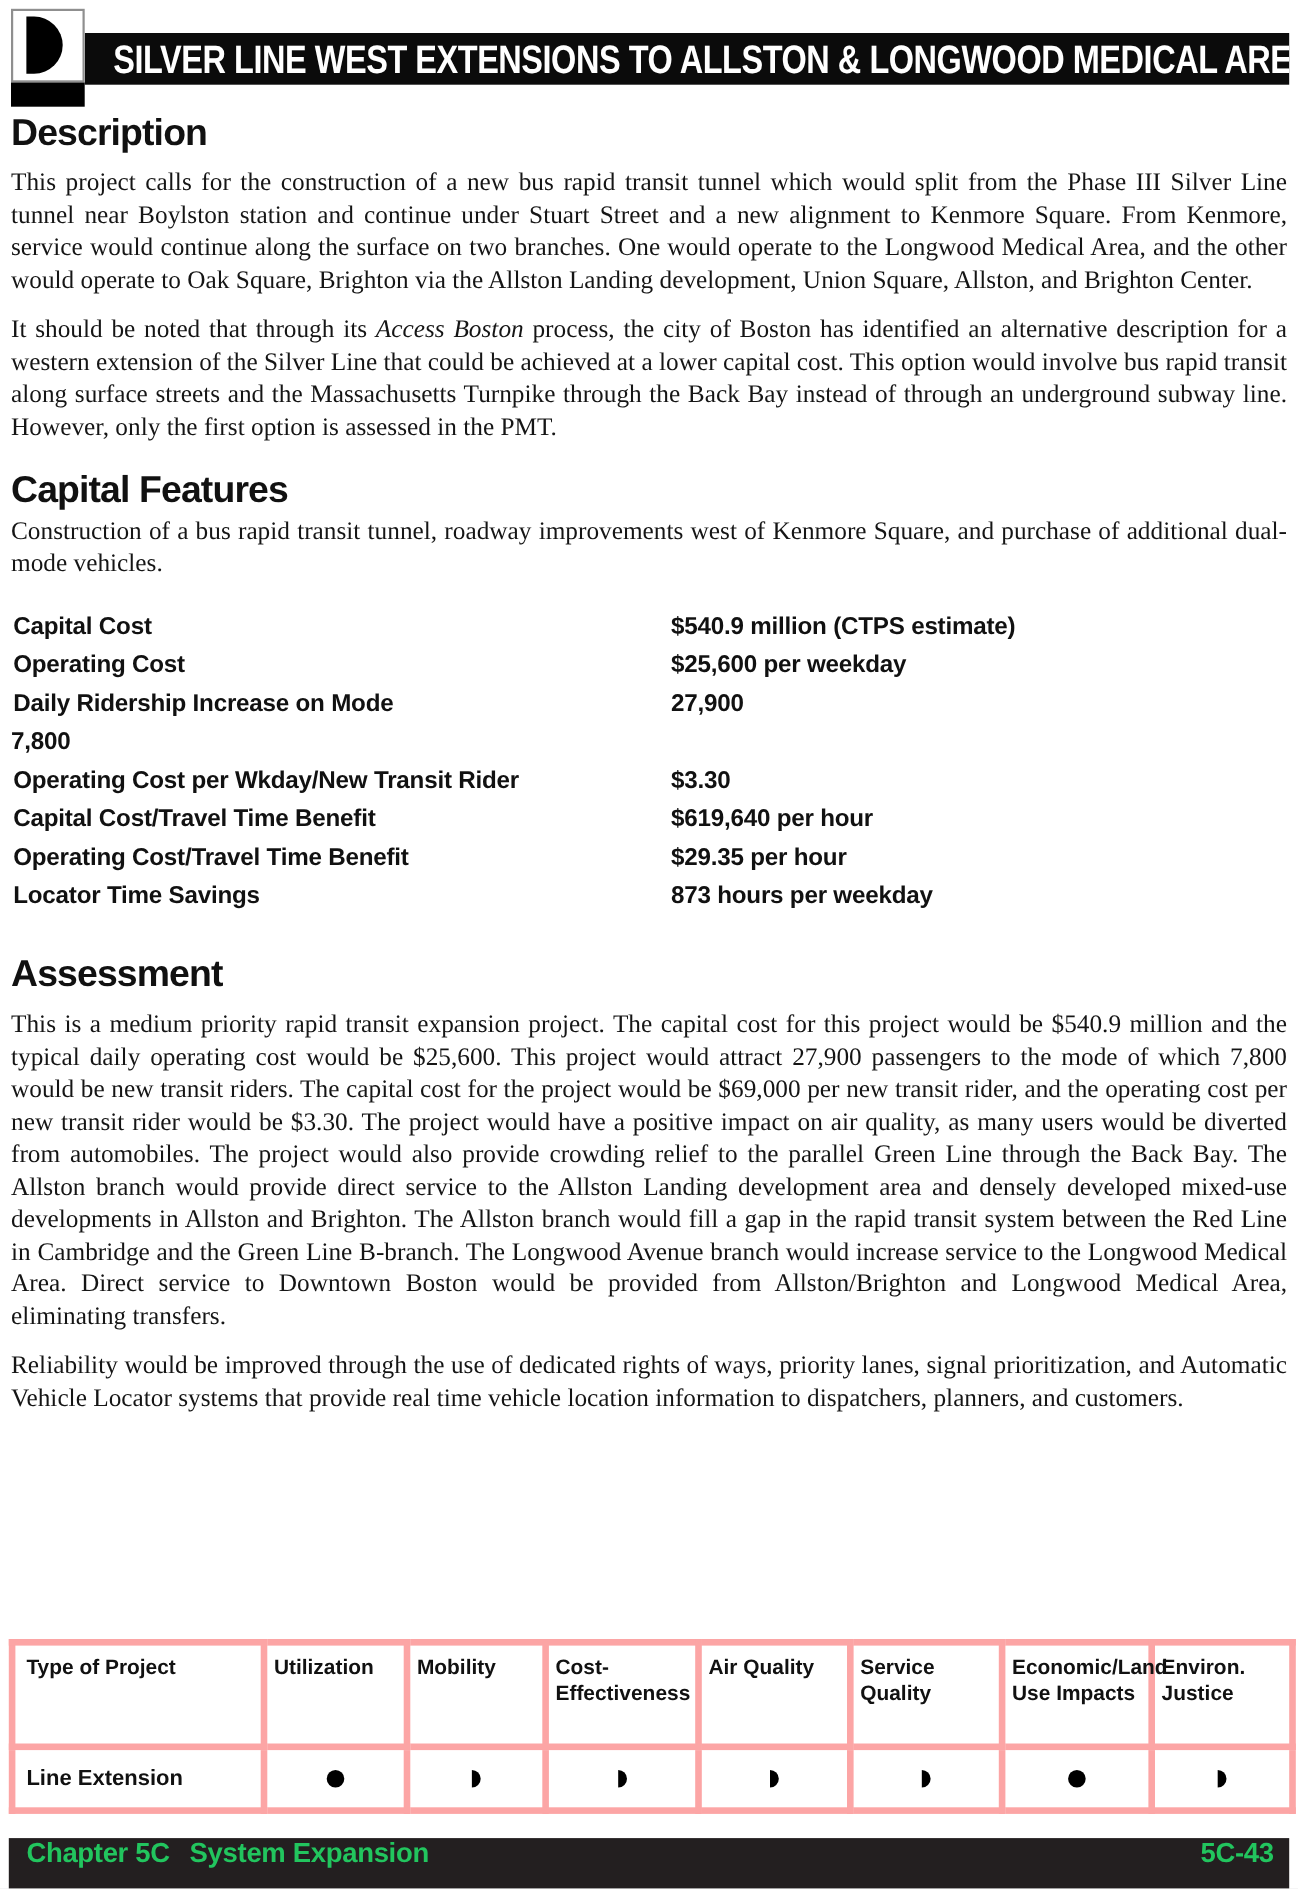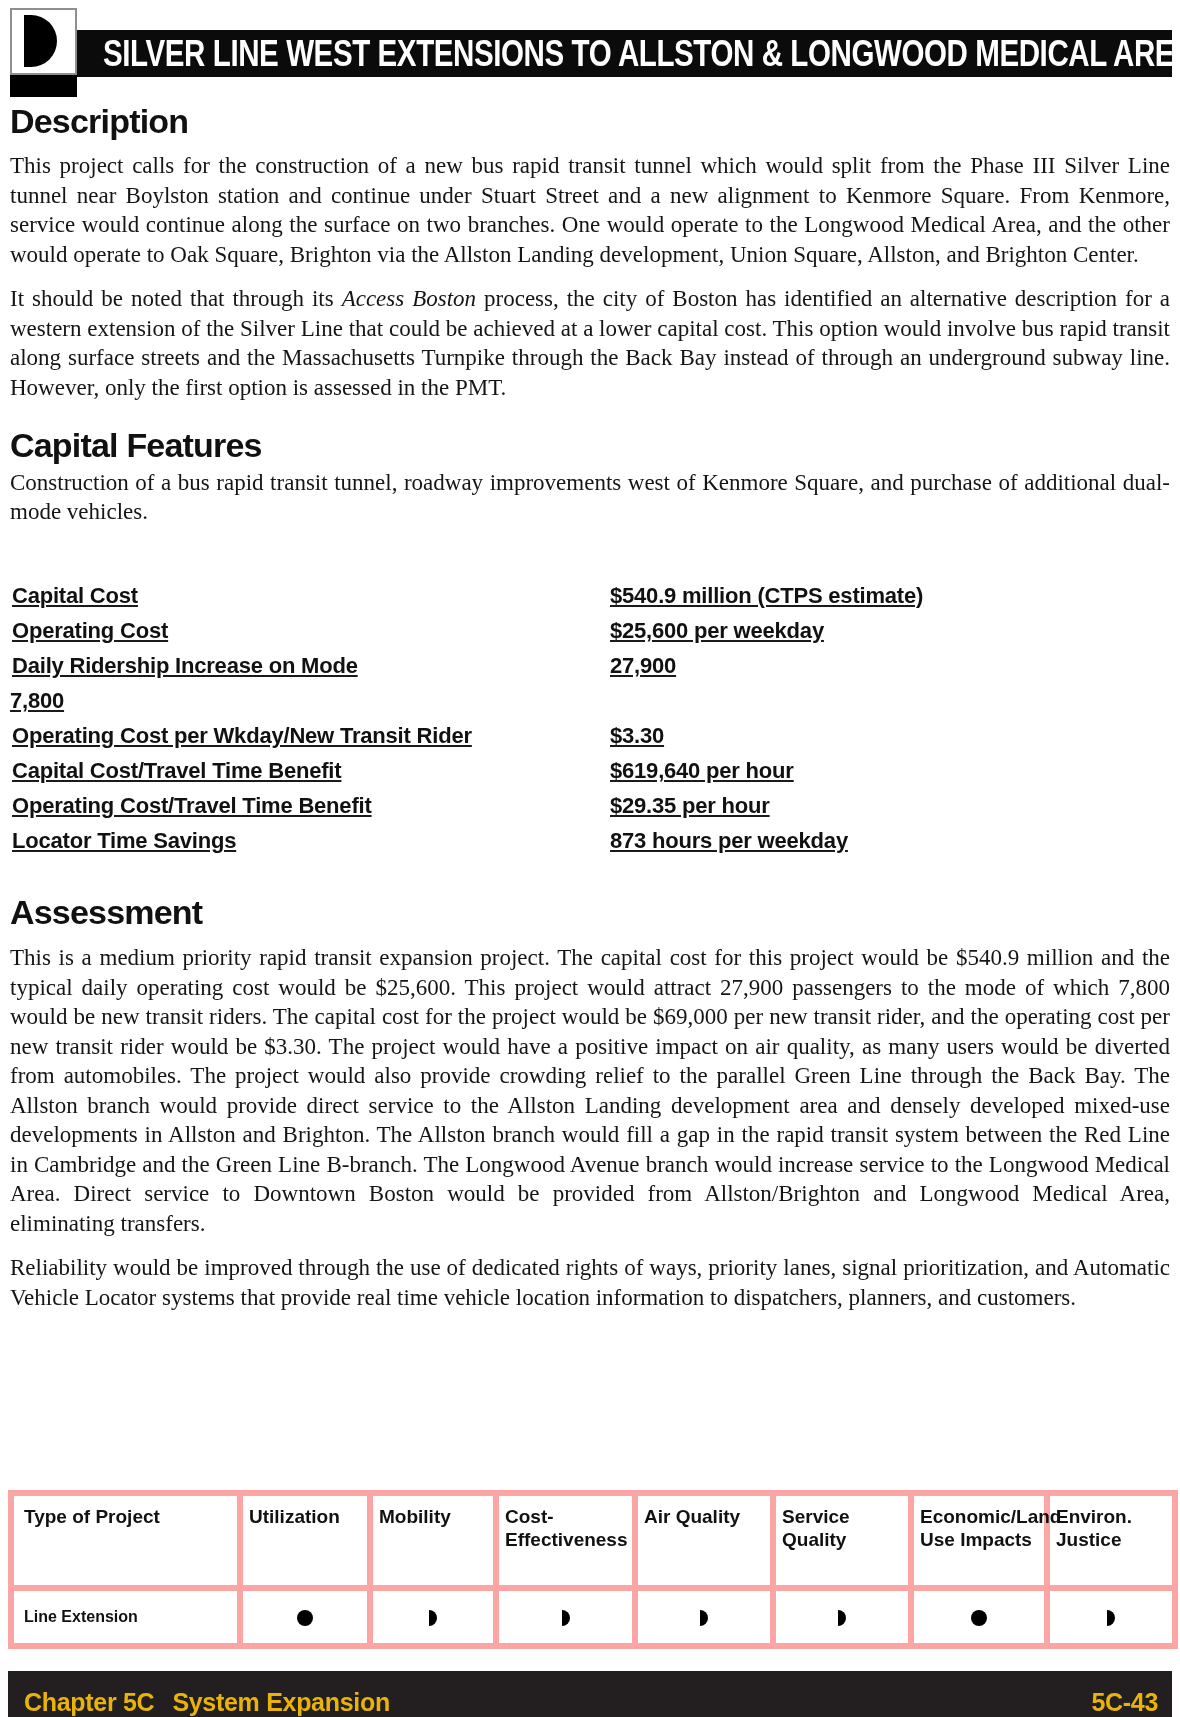--- a/index.html
+++ b/index.html
@@ -69,21 +69,21 @@
   p.body {
     font-size: 23px;
     line-height: 29.5px;
     text-align: justify;
     margin-bottom: 15px;
     color: #151515;
   }
   .it { font-style: italic; }
 
   
-  .stats { margin-top: 51px; text-decoration: underline; }
+  .stats { margin-top: 24px; }
   .stat-row {
     display: flex;
     font-family: "Liberation Sans", sans-serif;
     font-weight: bold;
     font-size: 22px;
     line-height: 35px;
     letter-spacing: -0.2px;
     color: #111111;
   }
   .stat-label { width: 600px; flex: 0 0 600px; padding-left: 2px; }
@@ -107,21 +107,21 @@
     font-size: 19px;
     line-height: 23px;
     vertical-align: top;
     text-align: left;
     padding: 9px 6px 0;
   }
   th.colhead.first { text-align: left; padding-left: 10px; }
   td.rating-cell { text-align: center; vertical-align: middle; }
   td.rowlabel {
     font-weight: bold;
-    font-size: 16px;
+    font-size: 20px;
     padding-left: 10px;
     vertical-align: middle;
     text-align: left;
   }
   .dot-full {
     display: inline-block;
     width: 16px; height: 16px;
     background: #000000;
     border-radius: 50%;
     vertical-align: middle;
@@ -133,23 +133,23 @@
     border-radius: 0 16px 16px 0;
     vertical-align: middle;
   }
 
   
   .footer-bar {
     position: absolute;
     left: 8px; right: 8px; bottom: 0;
     height: 46px;
     background: #231f20;
-    color: #eab308;
+    color: #22c55e;
     display: flex;
-    align-items: flex-end;
+    align-items: flex-start;
     padding: 0 14px 0 16px;
     font-family: "Liberation Sans", sans-serif;
     font-weight: bold;
     font-size: 25px;
     letter-spacing: -0.3px;
   }
   .footer-chapter { margin-right: 18px; }
   .footer-page { margin-left: auto; }
 </style>
 </head>

